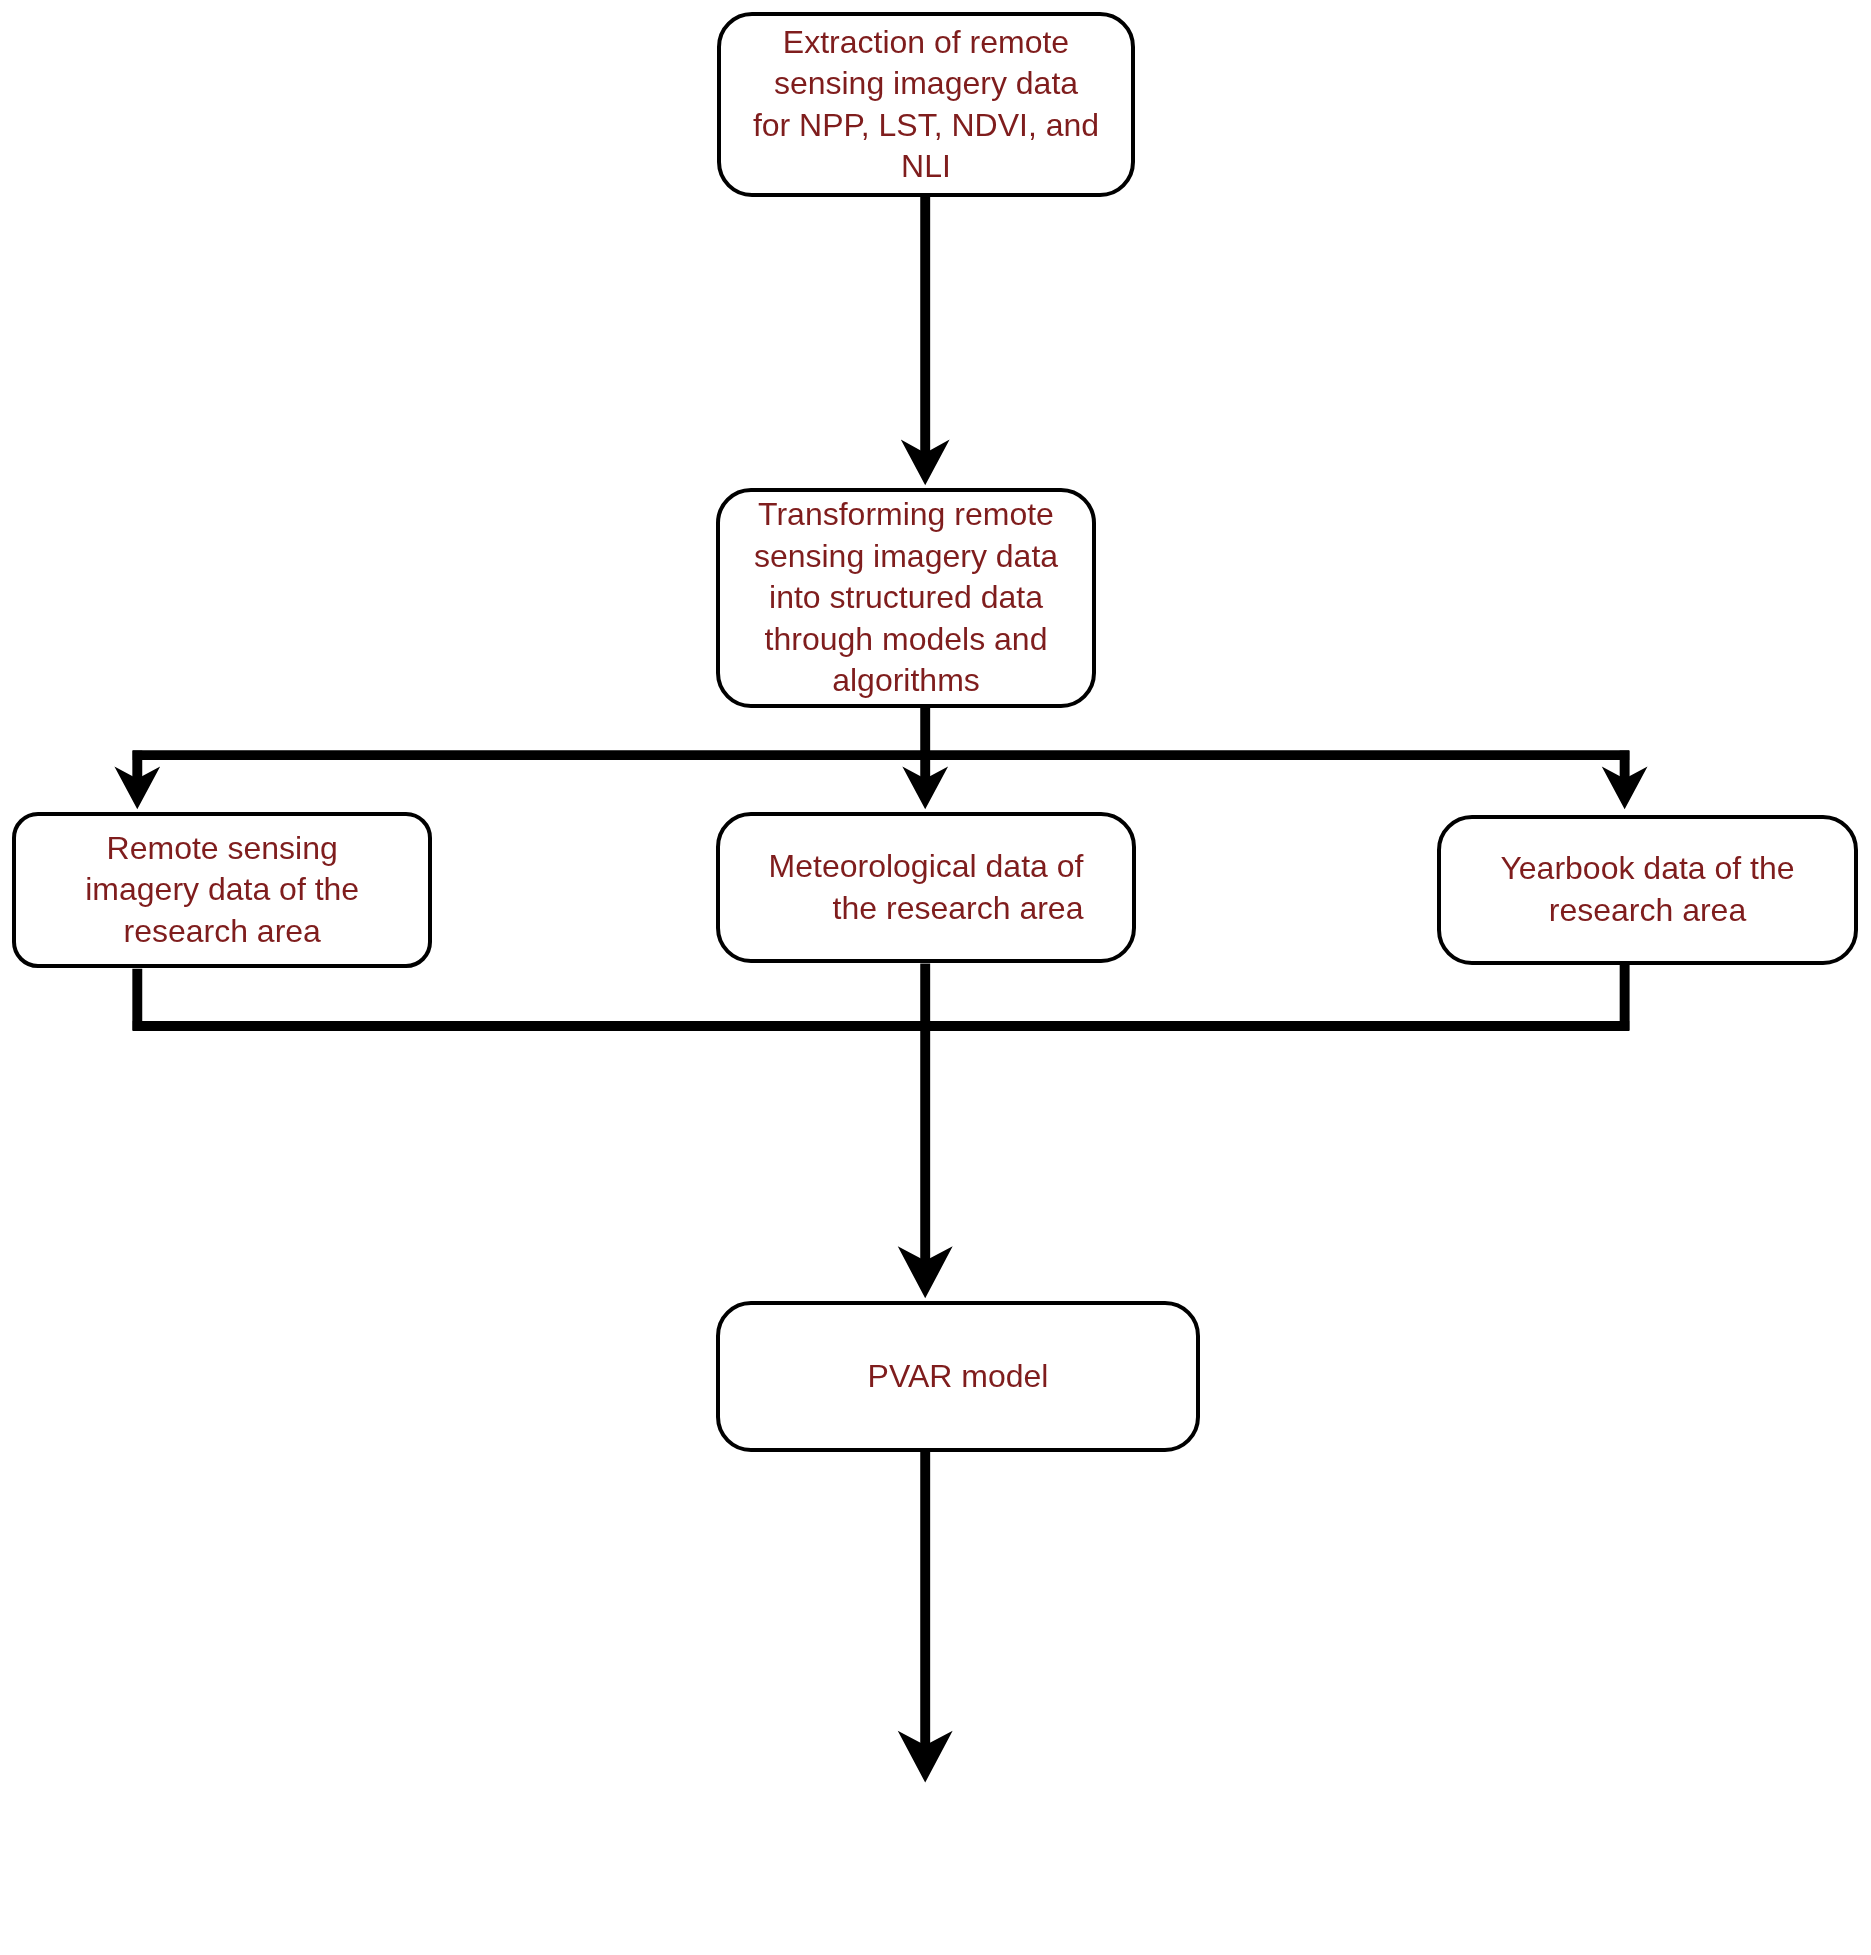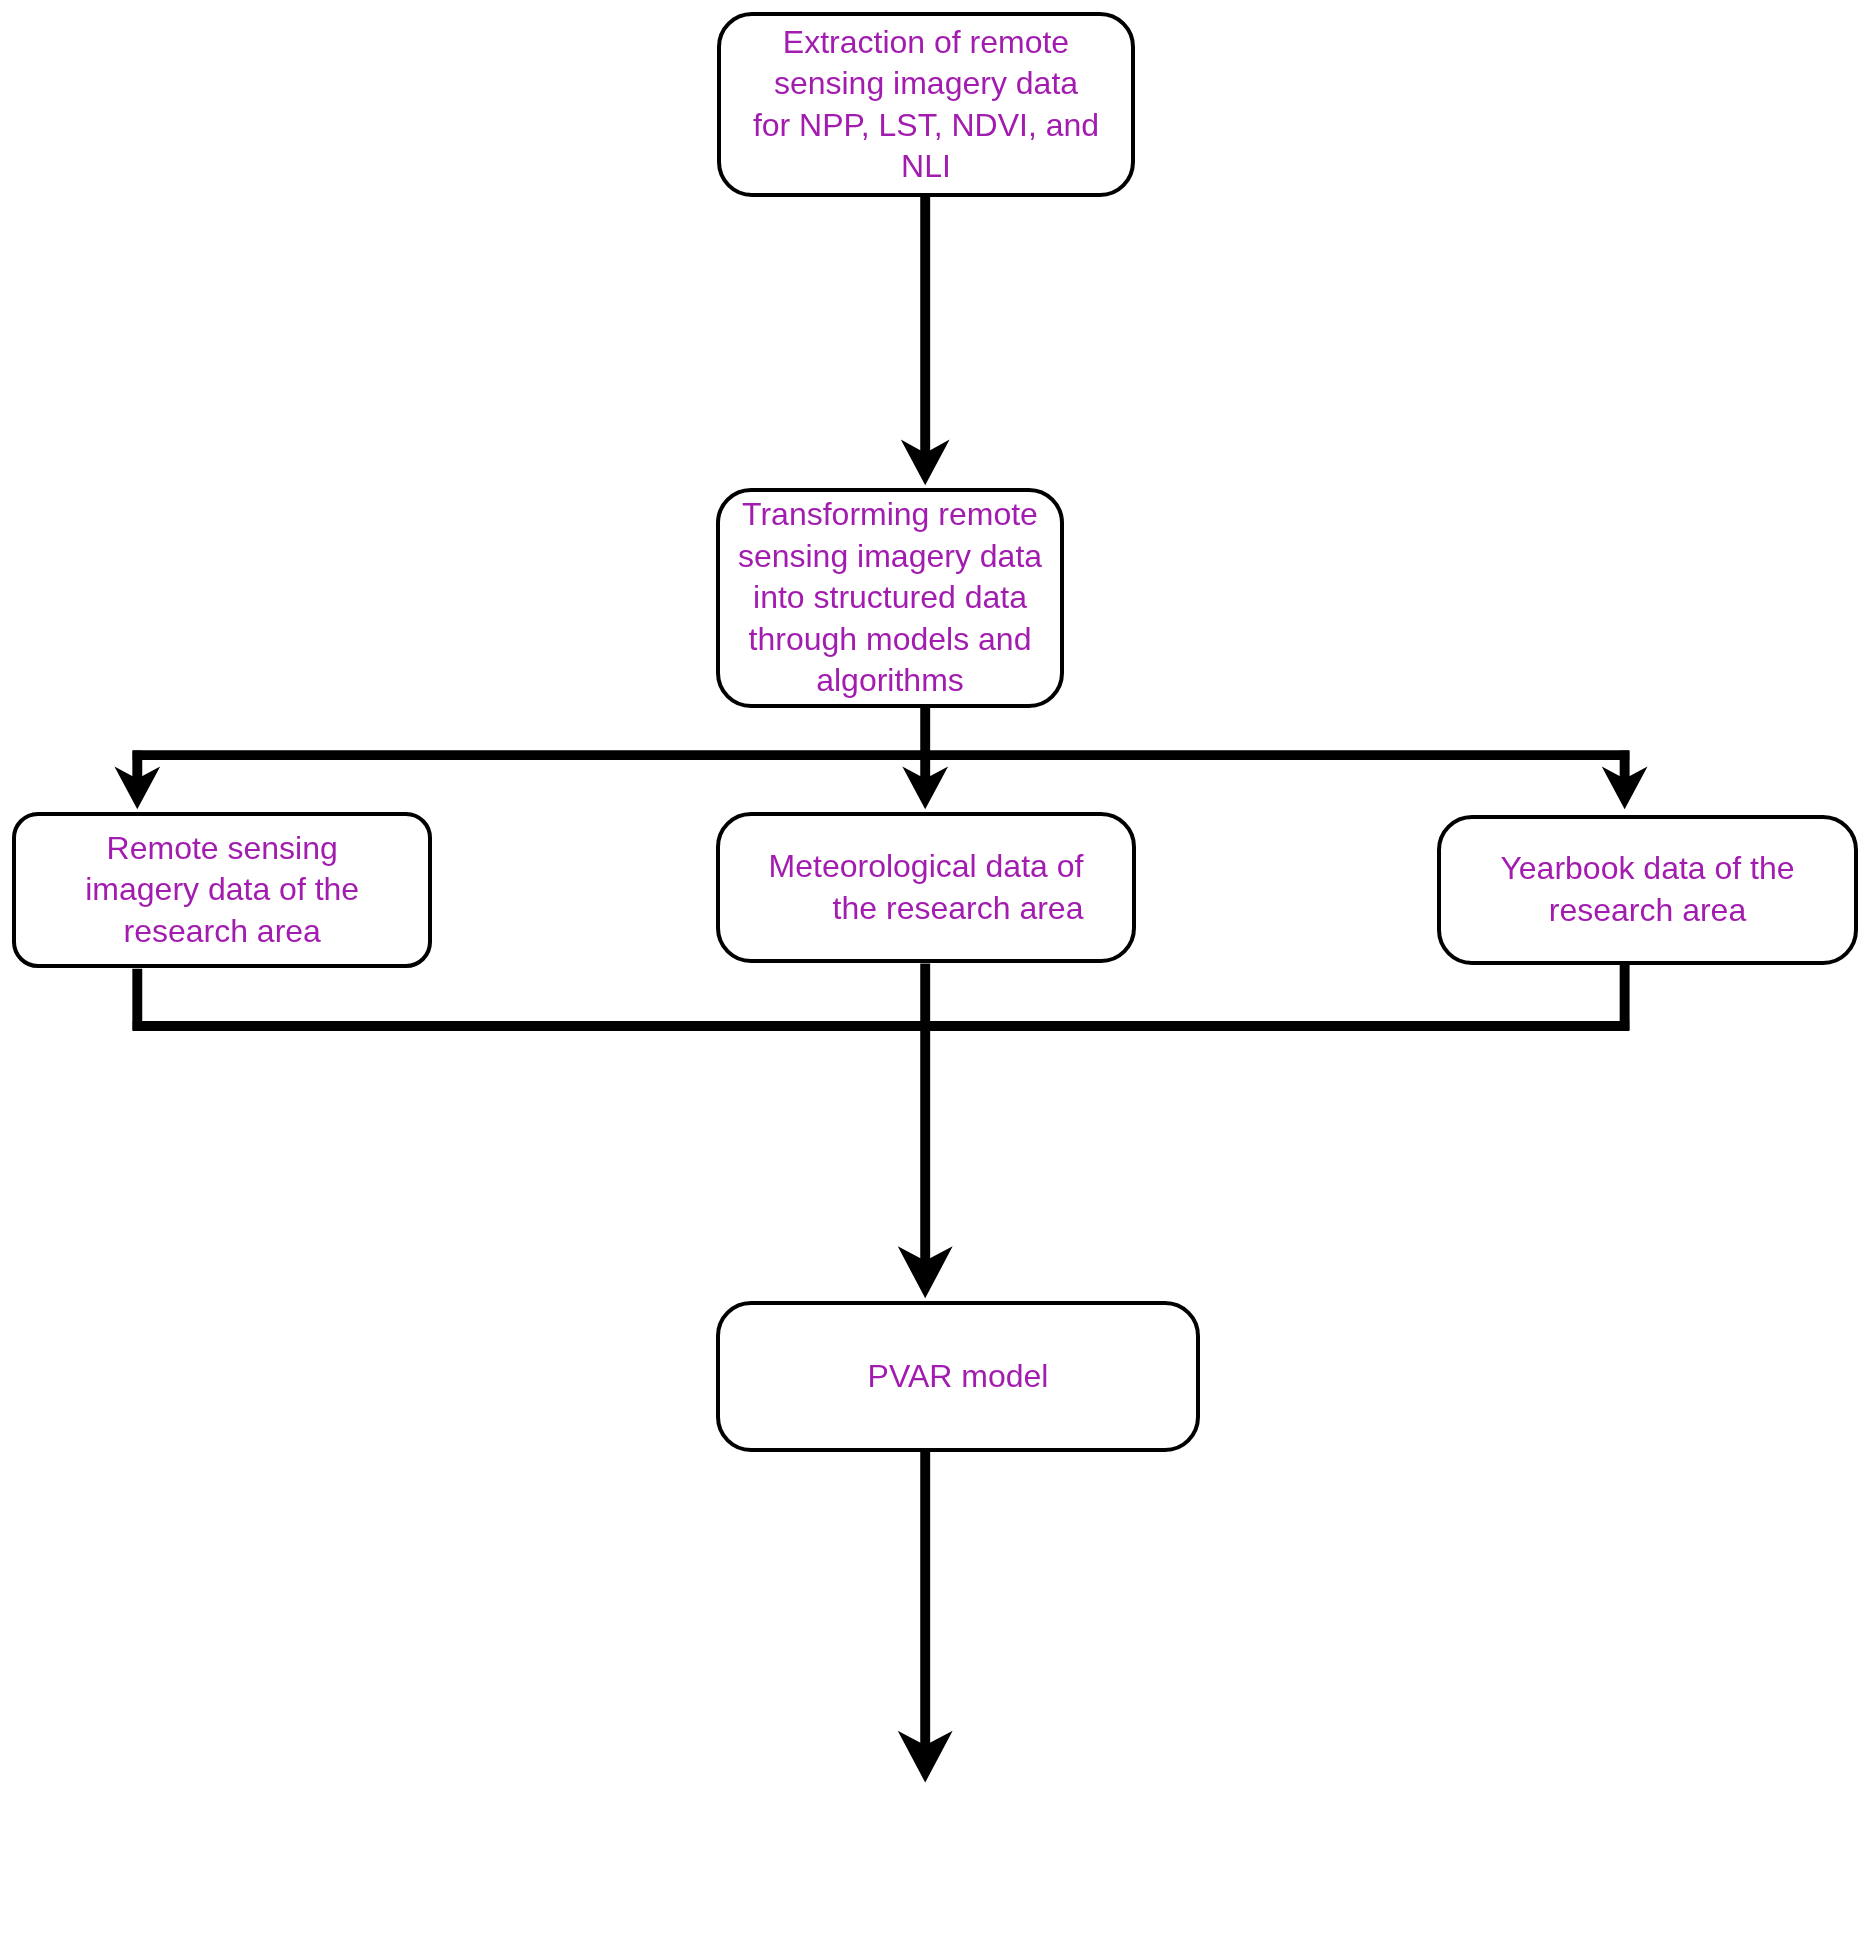--- a/index.html
+++ b/index.html
@@ -12,21 +12,21 @@
   }
   svg.wires{position:absolute;left:0;top:0;width:1871px;height:1955px;}
   .node{
     position:absolute;
     background:#ffffff;
     border:4.6px solid #000000;
     border-radius:35px;
     display:flex;align-items:center;justify-content:center;
     text-align:center;
     white-space:pre-line;
-    font-size:32px;line-height:1.3;color:#a21caf;
+    font-size:32px;line-height:1.3;color:#7f1d1d;
     padding:4.6px 7.6px;box-sizing:border-box;
   }
 </style>
 </head>
 <body>
 
 <div class="canvas">
 
   <svg class="wires" viewBox="0 0 2453 2563" xmlns="http://www.w3.org/2000/svg">
 
@@ -53,21 +53,21 @@
 
     <line x1="1213" y1="1903" x2="1213" y2="2289" stroke="#000" stroke-width="13"></line>
     <polygon points="1213,2337 1177,2269 1213,2288 1249,2269" fill="#000"></polygon>
   </svg>
 
   <div class="node" style="left:717px;top:12.2px;width:418px;height:185px;">Extraction of remote
 sensing imagery data
 for NPP, LST, NDVI, and
 NLI</div>
 
-  <div class="node" style="left:716px;top:488px;width:348px;height:220px;">Transforming remote
+  <div class="node" style="left:716px;top:488px;width:380px;height:220px;">Transforming remote
 sensing imagery data
 into structured data
 through models and
 algorithms</div>
 
   <div class="node" style="left:12.2px;top:812px;width:420px;height:156px;border-radius:26px;">Remote sensing
 imagery data of the
 research area</div>
 
   <div class="node" style="left:716px;top:812px;width:420px;height:151px;text-align:right;">Meteorological data of

